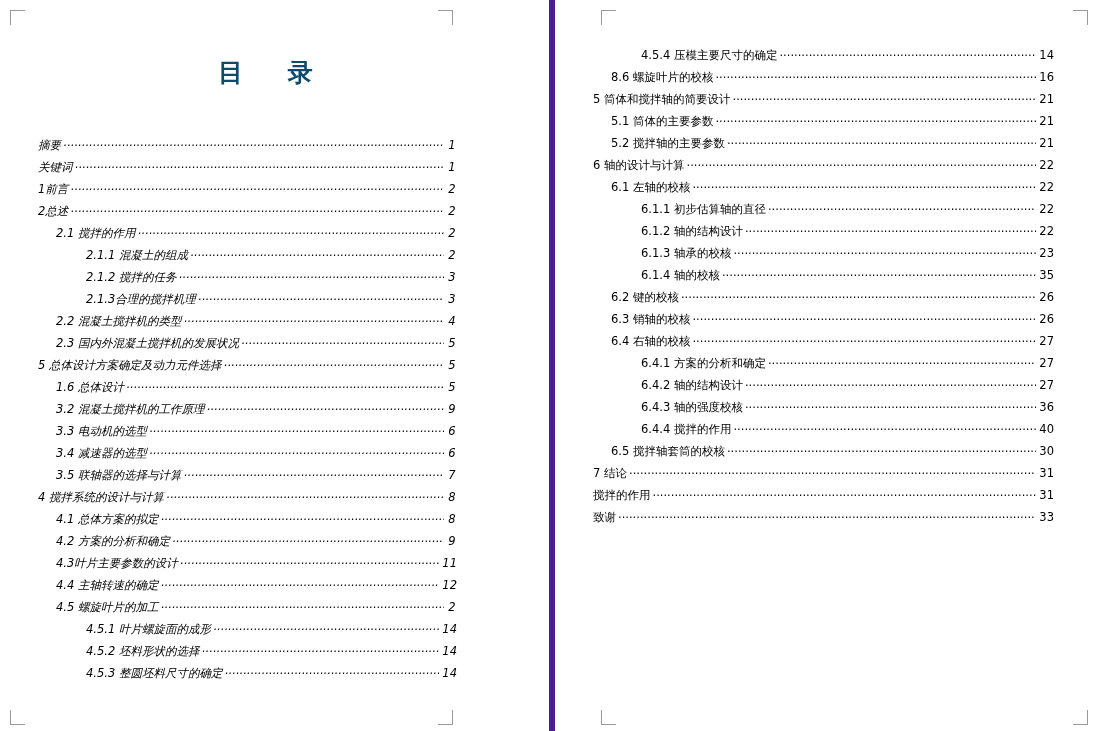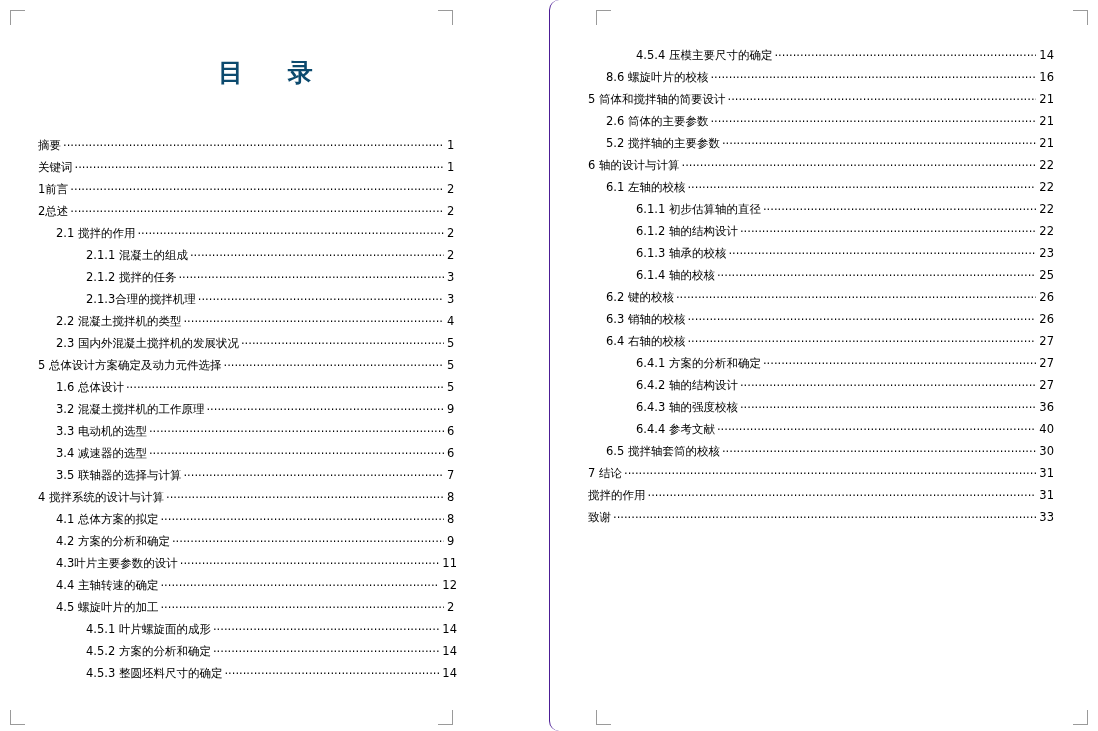--- a/index.html
+++ b/index.html
@@ -1,19 +1,19 @@
 <!DOCTYPE html>
 <html><head>
 <meta charset="utf-8">
 <style>
   html,body{margin:0;padding:0;background:#ffffff;}
   body{width:1098px;height:731px;font-family:"DejaVu Sans","Liberation Sans",sans-serif;overflow:hidden;}
   .spread{position:relative;width:1098px;height:731px;display:flex;}
   .page{position:relative;width:549px;height:731px;background:#ffffff;box-sizing:border-box;}
-  .page.right{border-left:1px solid #4c1d95;border-radius:10px;}
+  .page.right{border-left:6px solid #4c1d95;}
   
   .mark{position:absolute;width:14px;height:14px;}
   .mark.tl{border-left:1px solid #9a9a9a;border-top:1px solid #9a9a9a;}
   .mark.tr{border-right:1px solid #9a9a9a;border-top:1px solid #9a9a9a;}
   .mark.bl{border-left:1px solid #9a9a9a;border-bottom:1px solid #9a9a9a;}
   .mark.br{border-right:1px solid #9a9a9a;border-bottom:1px solid #9a9a9a;}
   .doc-title{
     text-align:center;font-size:25px;font-weight:bold;letter-spacing:18px;
     color:#0c4a6e;margin:0;padding:0;
     position:absolute;left:0;right:0;top:56px;
@@ -24,25 +24,25 @@
   .entry{
     display:flex;align-items:flex-end;font-size:11.5px;color:#000;
     line-height:14px;height:22px;white-space:nowrap;
   }
   .entry .label{flex:0 0 auto;padding-right:2px;}
   .entry .leader{
     flex:1 1 auto;overflow:hidden;position:relative;height:12px;
     letter-spacing:0px;color:#000;font-size:11.5px;line-height:12px;
   }
   .entry .leader span{display:block;white-space:nowrap;}
-  .entry .pg{flex:0 0 auto;padding-left:3px;text-align:left;min-width:10px;}
+  .entry .pg{flex:0 0 auto;padding-left:3px;text-align:center;min-width:10px;}
   .lvl0{padding-left:38px;}
   .lvl1{padding-left:56px;}
   .lvl2{padding-left:86px;}
-  .pad-r{padding-right:92px;}
+  .pad-r{padding-right:92px;font-style:italic;}
   .pad-r-right{padding-right:44px;}
 </style>
 </head>
 <body>
 
 <div class="spread">
 
   <div class="page left">
     <div class="mark tl" style="left:10px;top:10px;"></div>
     <div class="mark tr" style="right:96px;top:10px;"></div>
@@ -207,21 +207,21 @@
           <span class="pg">2</span>
         </div>
         <div class="entry lvl2">
           <span class="label">4.5.1  叶片螺旋面的成形</span>
           <span class="leader">
             <span>································································································································································</span>
           </span>
           <span class="pg">14</span>
         </div>
         <div class="entry lvl2">
-          <span class="label">4.5.2 方案的分析和确定</span>
+          <span class="label">4.5.2 坯料形状的选择</span>
           <span class="leader">
             <span>································································································································································</span>
           </span>
           <span class="pg">14</span>
         </div>
         <div class="entry lvl2">
           <span class="label">4.5.3  整圆坯料尺寸的确定</span>
           <span class="leader">
             <span>································································································································································</span>
           </span>
@@ -252,21 +252,21 @@
           <span class="pg">16</span>
         </div>
         <div class="entry lvl0">
           <span class="label">5 筒体和搅拌轴的简要设计</span>
           <span class="leader">
             <span>································································································································································</span>
           </span>
           <span class="pg">21</span>
         </div>
         <div class="entry lvl1">
-          <span class="label">2.6  筒体的主要参数</span>
+          <span class="label">5.1  筒体的主要参数</span>
           <span class="leader">
             <span>································································································································································</span>
           </span>
           <span class="pg">21</span>
         </div>
         <div class="entry lvl1">
           <span class="label">5.2  搅拌轴的主要参数</span>
           <span class="leader">
             <span>································································································································································</span>
           </span>
@@ -305,21 +305,21 @@
           <span class="leader">
             <span>································································································································································</span>
           </span>
           <span class="pg">23</span>
         </div>
         <div class="entry lvl2">
           <span class="label">6.1.4 轴的校核</span>
           <span class="leader">
             <span>································································································································································</span>
           </span>
-          <span class="pg">25</span>
+          <span class="pg">35</span>
         </div>
         <div class="entry lvl1">
           <span class="label">6.2  键的校核</span>
           <span class="leader">
             <span>································································································································································</span>
           </span>
           <span class="pg">26</span>
         </div>
         <div class="entry lvl1">
           <span class="label">6.3 销轴的校核</span>
@@ -350,21 +350,21 @@
           <span class="pg">27</span>
         </div>
         <div class="entry lvl2">
           <span class="label">6.4.3  轴的强度校核</span>
           <span class="leader">
             <span>································································································································································</span>
           </span>
           <span class="pg">36</span>
         </div>
         <div class="entry lvl2">
-          <span class="label">6.4.4  参考文献</span>
+          <span class="label">6.4.4  搅拌的作用</span>
           <span class="leader">
             <span>································································································································································</span>
           </span>
           <span class="pg">40</span>
         </div>
         <div class="entry lvl1">
           <span class="label">6.5  搅拌轴套筒的校核</span>
           <span class="leader">
             <span>································································································································································</span>
           </span>

